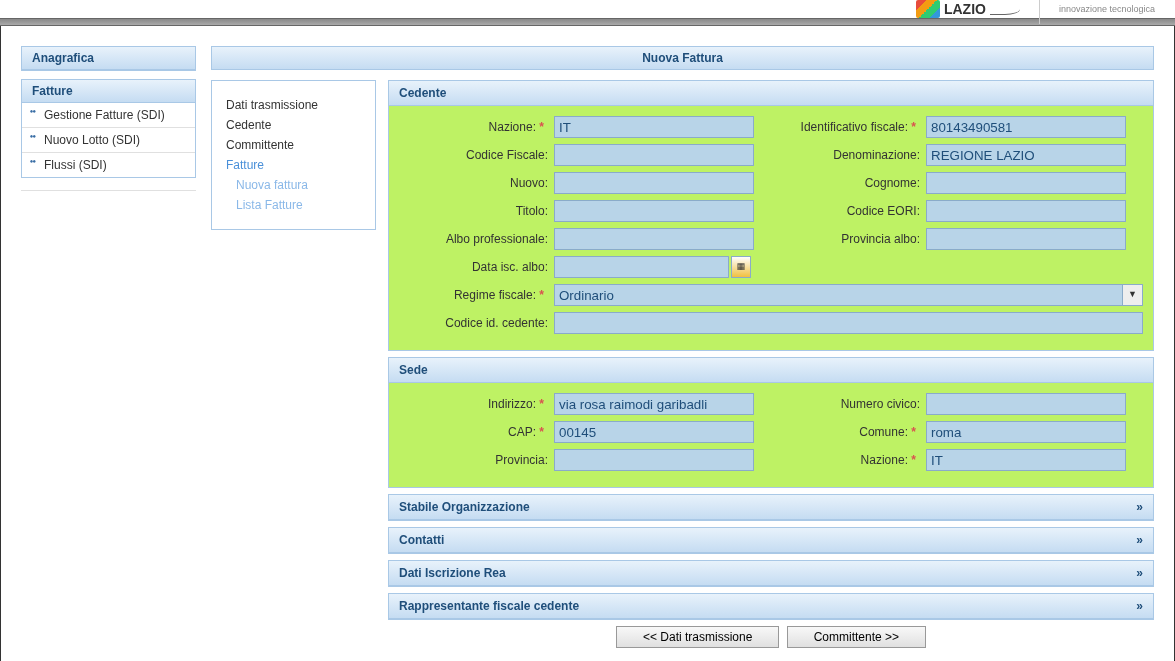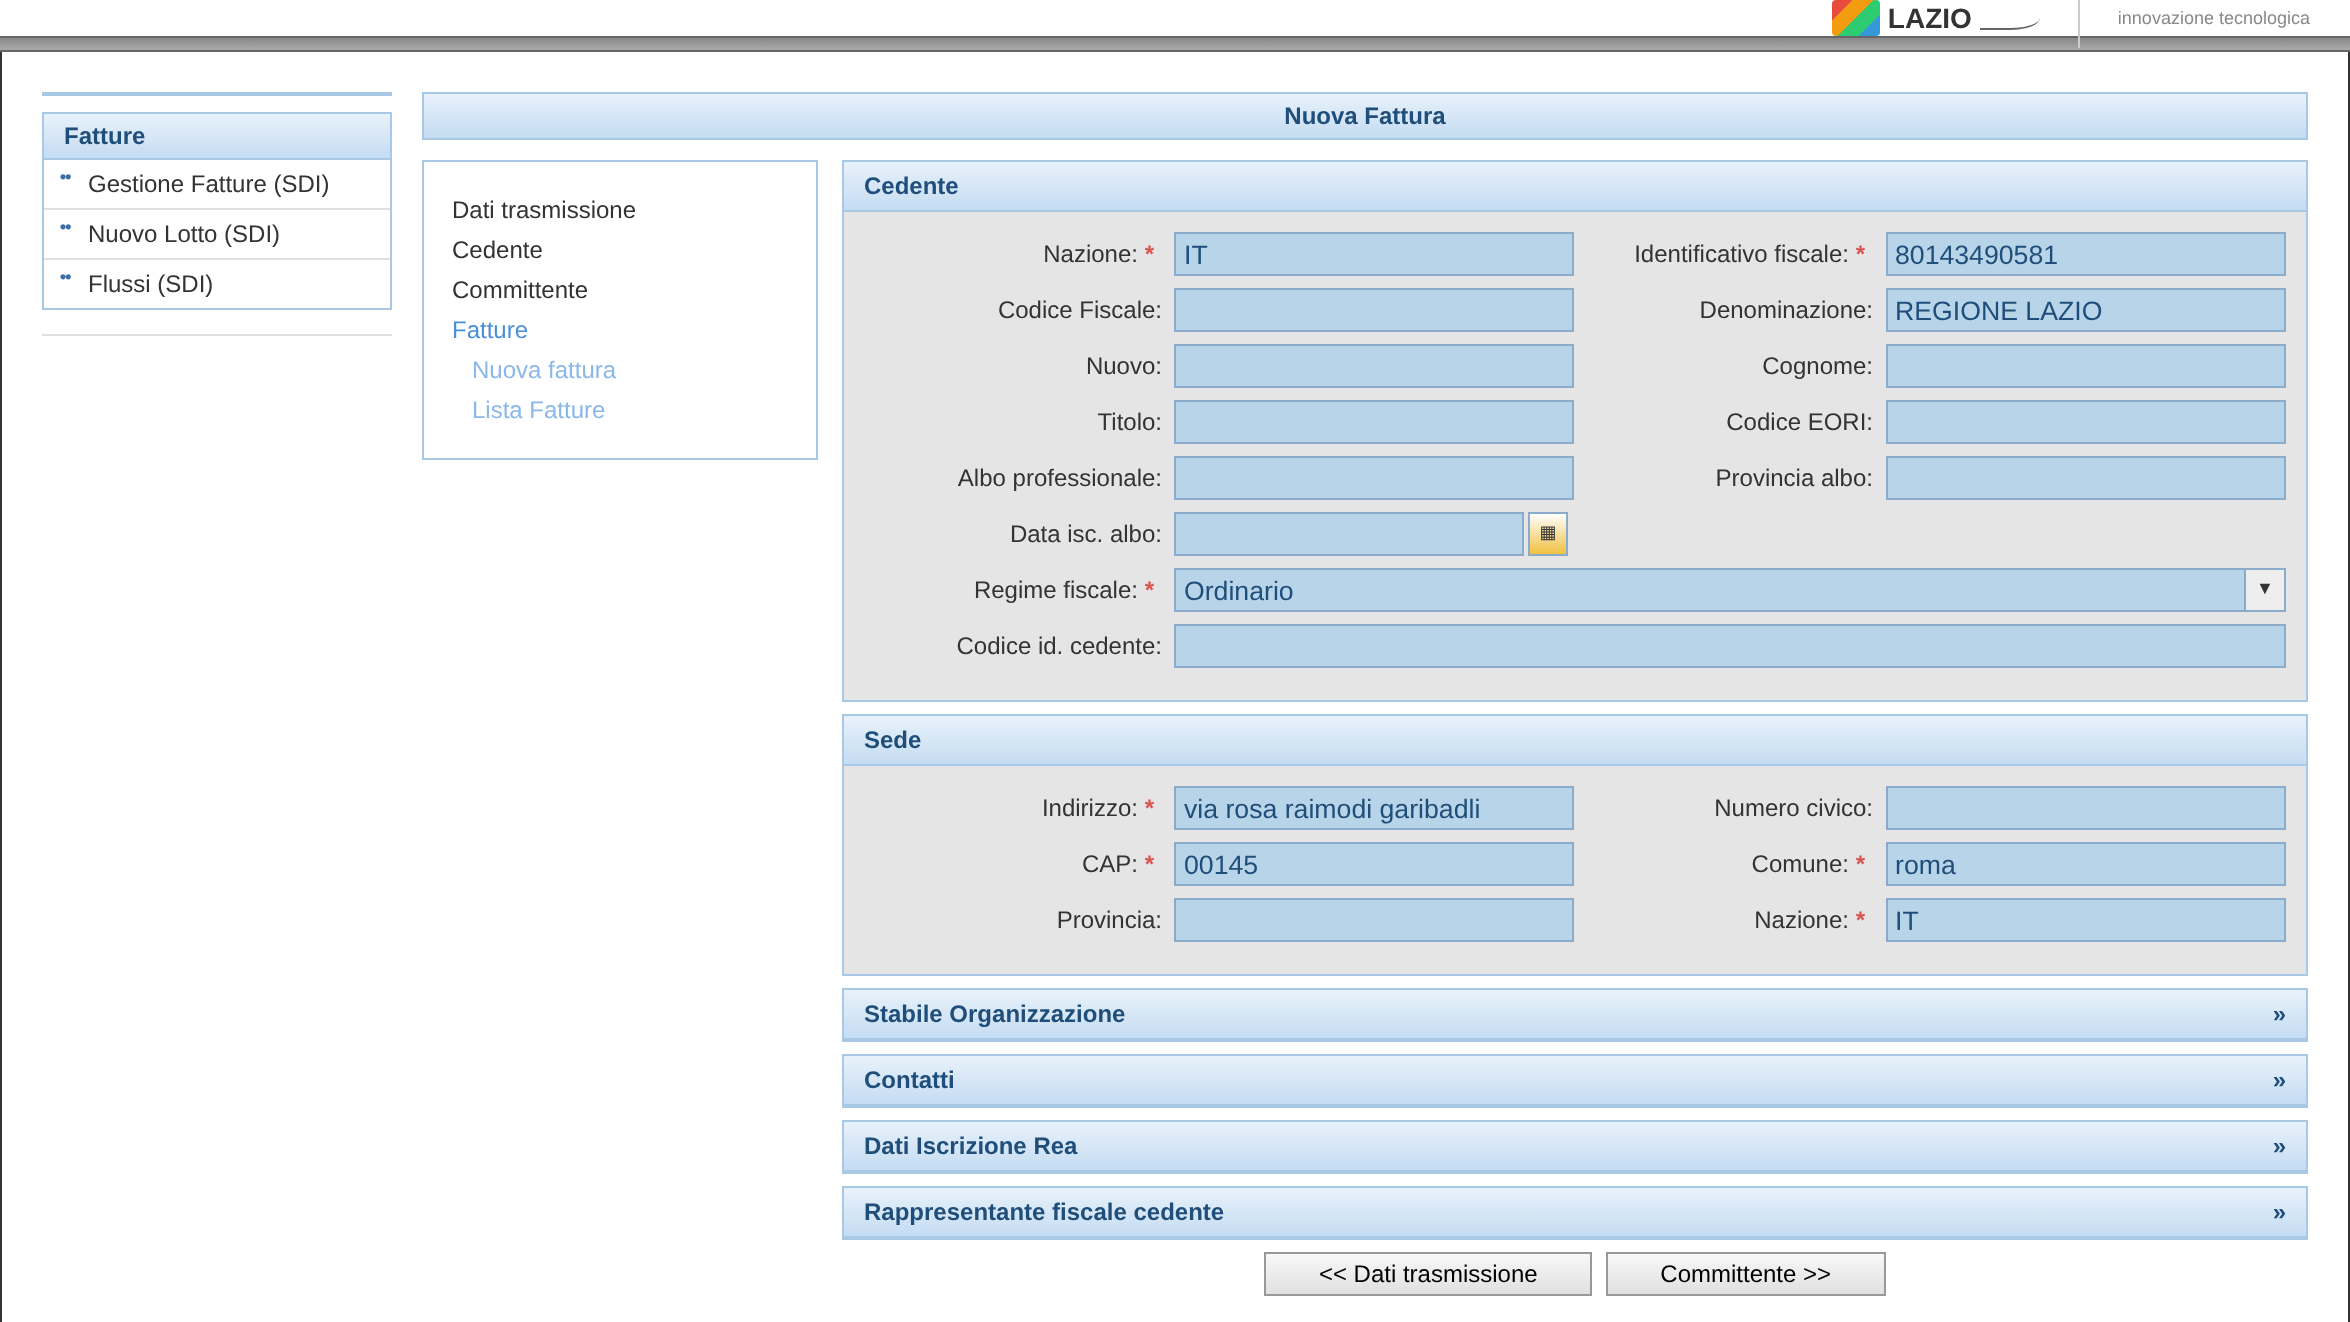--- a/index.html
+++ b/index.html
@@ -16,30 +16,30 @@
 .sidebar { width: 175px; flex-shrink: 0; }
 .sidebar-group { border: 1px solid #a9c8e6; margin-bottom: 8px; }
 .sidebar-header { background: linear-gradient(#e8f2fb, #c5dcf2); padding: 4px 10px; font-weight: bold; color: #1f4e7a; border-bottom: 1px solid #a9c8e6; }
 .sidebar-item { padding: 5px 10px 5px 22px; border-bottom: 1px solid #e0e0e0; cursor: pointer; position: relative; }
 .sidebar-item:last-child { border-bottom: none; }
 .sidebar-item::before { content: "⦁ ⦁"; position: absolute; left: 8px; font-size: 6px; color: #3a6ea5; letter-spacing: -1px; }
 .sidebar-sep { height: 1px; background: #e0e0e0; margin: 12px 0 0 0; }
 .content { flex: 1; }
 .panel-title { background: linear-gradient(#e8f2fb, #c5dcf2); border: 1px solid #a9c8e6; padding: 4px 10px; font-weight: bold; text-align: center; color: #1f4e7a; margin-bottom: 10px; }
 .inner-layout { display: flex; gap: 12px; }
-.steps-panel { width: 198px; border: 1px solid #a9c8e6; padding: 14px 10px; flex-shrink: 0; align-self: flex-start; }
+.steps-panel { width: 165px; border: 1px solid #a9c8e6; padding: 14px 10px; flex-shrink: 0; align-self: flex-start; }
 .steps-panel div { padding: 3px 4px; cursor: pointer; }
 .step-sub { padding-left: 14px !important; color: #4a90d9; }
 .step-sub.faded { color: #8ab8e8; }
 .step-active { color: #4a90d9; }
 .form-area { flex: 1; }
 .section { border: 1px solid #a9c8e6; margin-bottom: 6px; }
 .section-header { background: linear-gradient(#e8f2fb, #c5dcf2); padding: 5px 10px; font-weight: bold; color: #1f4e7a; border-bottom: 1px solid #a9c8e6; display: flex; justify-content: space-between; cursor: pointer; }
 .section-header .chevron { font-weight: bold; }
-.section-body { padding: 10px; background: #e5e5e5; }
+.section-body { padding: 10px; background: #bef264; }
 .form-row { display: flex; margin-bottom: 6px; }
 .form-col { flex: 1; display: flex; align-items: center; }
 .form-label { width: 155px; text-align: right; padding-right: 6px; color: #333; }
 .req { color: #d9534f; font-weight: bold; margin-right: 4px; }
 .form-input { flex: 1; max-width: 200px; height: 22px; background: #b8d4e8; border: 1px solid #8aabc9; padding: 2px 4px; color: #1f4e7a; }
 .form-input.wide { max-width: none; }
 .select-wrap { flex: 1; display: flex; }
 .select-wrap .form-input { max-width: none; flex: 1; }
 .select-btn { width: 20px; height: 22px; border: 1px solid #8aabc9; border-left: none; background: #eee; text-align: center; line-height: 18px; cursor: pointer; font-size: 9px; }
 .date-btn { width: 20px; height: 22px; border: 1px solid #8aabc9; background: linear-gradient(#fff, #f0c040); margin-left: 2px; cursor: pointer; font-size: 9px; text-align: center; line-height: 18px; }
@@ -56,20 +56,21 @@
     <div class="logo-swoosh"></div>
   </div>
   <div class="logo-sep"></div>
   <div class="logo-tech">innovazione tecnologica</div>
 </div>
 <div class="gray-divider"></div>
 
 <div class="main-container">
   <div class="sidebar">
     <div class="sidebar-group">
+      <div class="sidebar-header">Anagrafica</div>
     </div>
     <div class="sidebar-group">
       <div class="sidebar-header">Fatture</div>
       <div class="sidebar-item">Gestione Fatture (SDI)</div>
       <div class="sidebar-item">Nuovo Lotto (SDI)</div>
       <div class="sidebar-item">Flussi (SDI)</div>
     </div>
     <div class="sidebar-sep"></div>
   </div>
 

